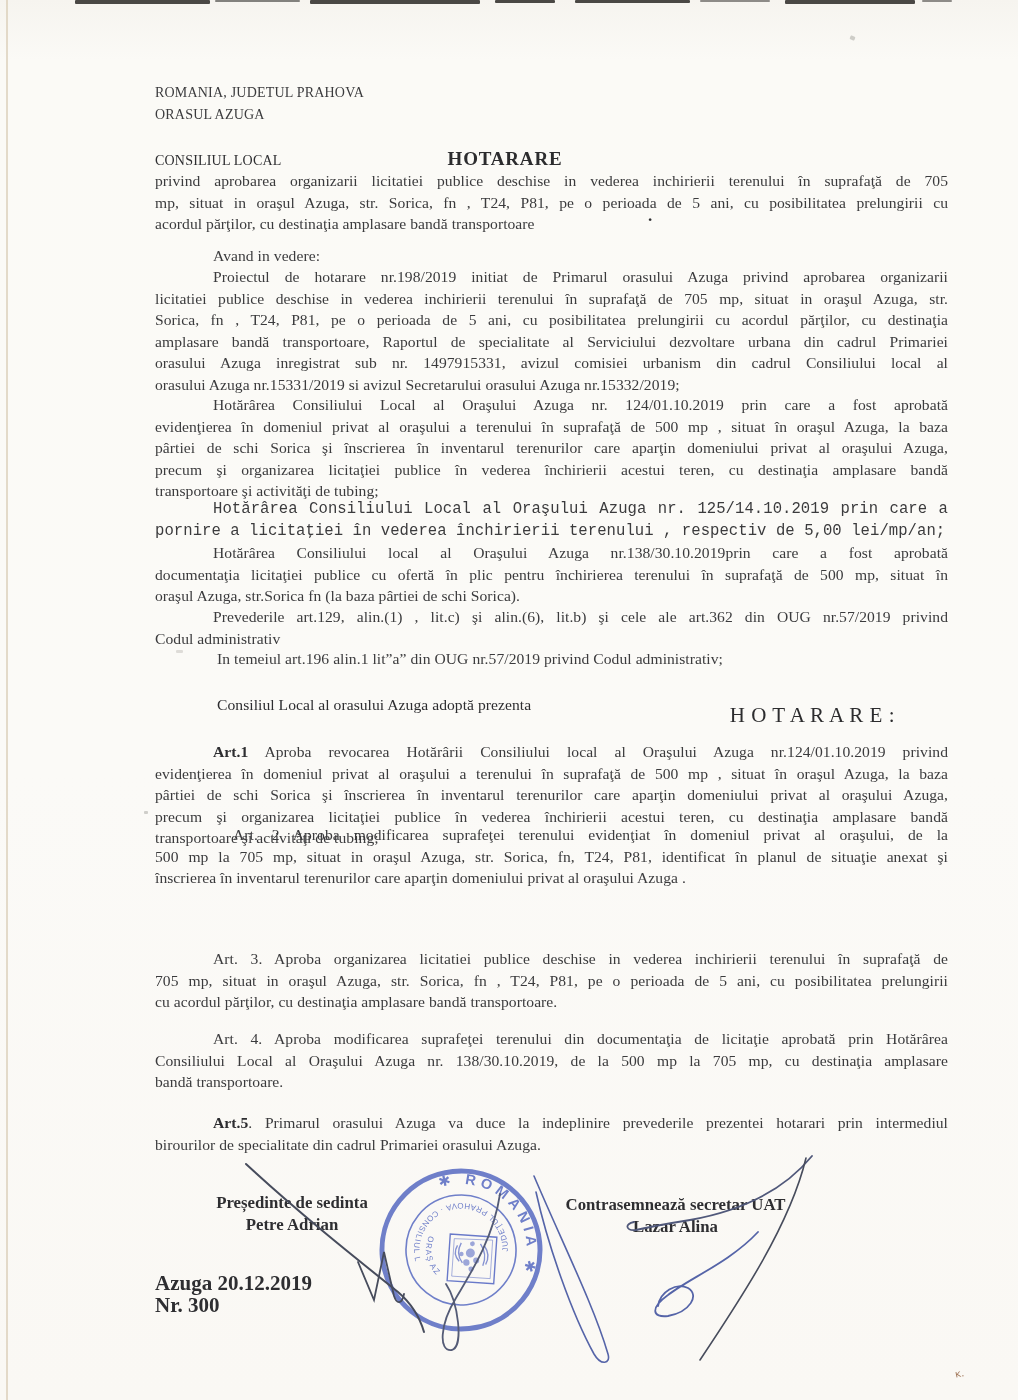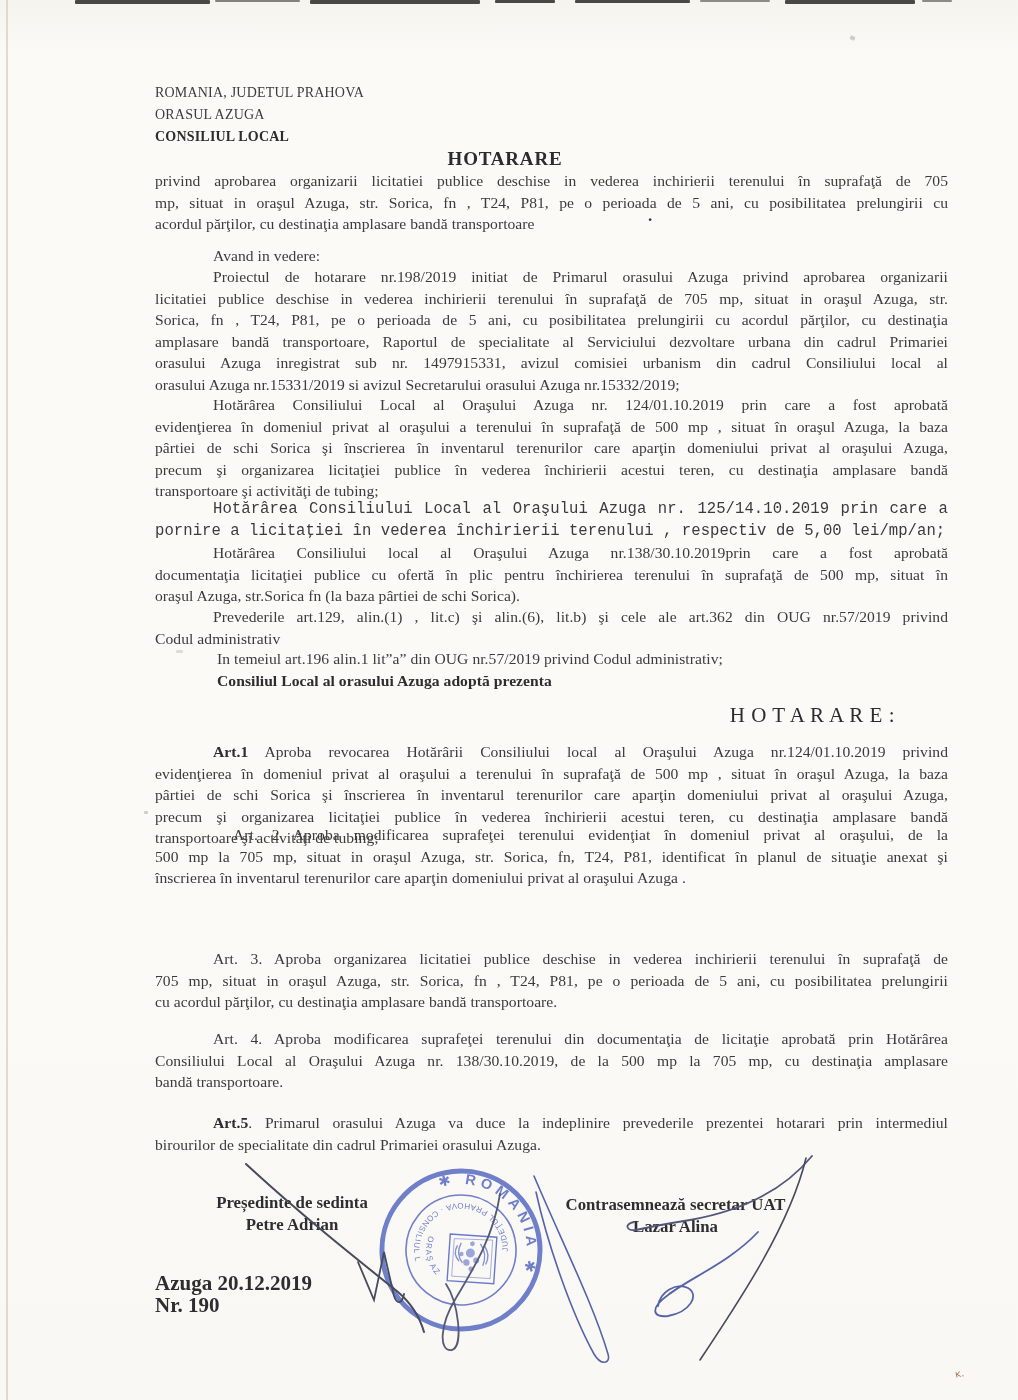--- a/index.html
+++ b/index.html
@@ -4,21 +4,21 @@
 <style>
   html,body{margin:0;padding:0;background:#e8e8e8;}
   .page{position:relative;width:1018px;height:1400px;margin:0 auto;overflow:hidden;
         background:linear-gradient(180deg,#f6f4ef 0%,#fbfaf6 60px,#fbfaf7 55%,#faf8f4 100%);
         font-family:"Liberation Serif","DejaVu Serif",serif;color:#3b3b3d;}
   .blk{position:absolute;left:155px;width:793px;}
   .ln{height:21.5px;line-height:21.5px;font-size:15.6px;letter-spacing:.05px;overflow:hidden;}
   .jl{text-align:justify;}
   .jl::after{content:"";display:inline-block;width:100%;height:0;}
   .ind{text-indent:58px;}
-  .b{font-weight:bold;color:#2d2d30;}
+  .b{font-weight:normal;color:#2d2d30;margin-top:24px;}
   .hline{height:22px;line-height:22px;font-size:14px;letter-spacing:.2px;}
   .title{font-size:19px;font-weight:bold;letter-spacing:.8px;color:#2c2c2e;text-align:center;}
   .dechead{font-size:21px;font-weight:normal;letter-spacing:.5px;color:#2c2c2e;text-align:right;}
   .sig{position:absolute;text-align:center;font-weight:bold;font-size:16.8px;line-height:22px;color:#2e2e31;}
   .foot{position:absolute;font-weight:bold;font-size:21px;line-height:22px;color:#2e2e31;}
   .artlabel{font-weight:bold;color:#2d2d30;}
   
   .topedge{position:absolute;top:0;height:4px;background:#23221f;opacity:.82;border-radius:1px;}
   .leftline{position:absolute;left:6px;top:0;width:2px;height:1400px;background:#dbcfba;opacity:.75;}
   .speck{position:absolute;background:#9a9892;opacity:.45;border-radius:1px;}
@@ -137,21 +137,21 @@
   <div class="sig" style="left:182px;top:1192px;width:220px;">
     <div>Președinte de sedinta</div>
     <div>Petre  Adrian</div>
   </div>
   <div class="sig" style="left:548px;top:1194px;width:255px;">
     <div>Contrasemnează  secretar UAT</div>
     <div>Lazar Alina</div>
   </div>
 
   <div class="foot" style="left:155px;top:1272px;">Azuga 20.12.2019</div>
-  <div class="foot" style="left:155px;top:1294px;">Nr. 190</div>
+  <div class="foot" style="left:155px;top:1294px;">Nr. 300</div>
 
   <svg class="stamp-svg" width="200" height="200" viewBox="0 0 200 200">
     <g opacity="0.82" transform="rotate(-6 100 100)" style="font-family:'Liberation Sans','DejaVu Sans',sans-serif;">
       <circle cx="100" cy="100" r="79" fill="none" stroke="#5165c0" stroke-width="5"></circle>
       <circle cx="100" cy="100" r="55" fill="none" stroke="#5165c0" stroke-width="1.6"></circle>
       <defs>
         <path id="arcCountry" d="M 79.6 37.2 A 66 66 0 1 1 79.6 162.8" fill="none"></path>
         <path id="arcRing1" d="M 146.3 108.2 A 47 47 0 1 0 53.7 108.2" fill="none"></path>
         <path id="arcRing2" d="M 69.7 82.5 A 35 35 0 0 0 73.2 122.5" fill="none"></path>
       </defs>

